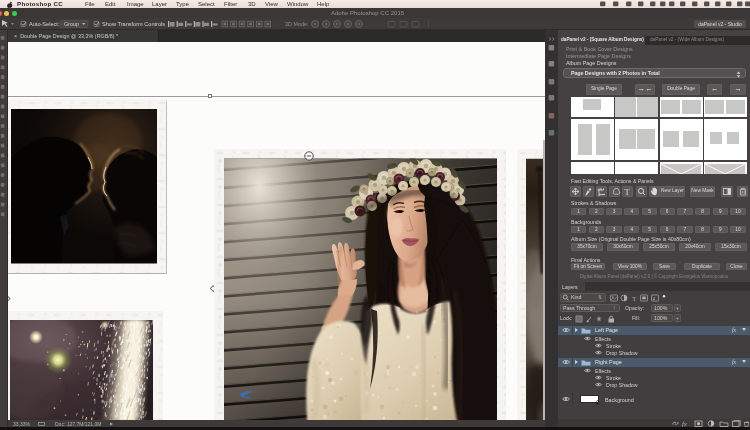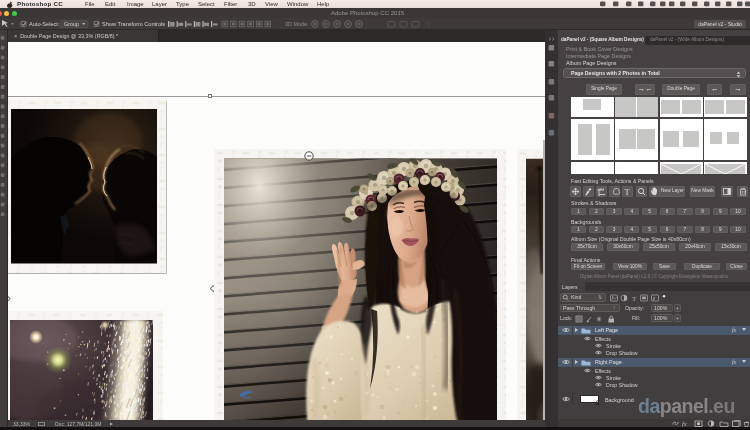--- a/index.html
+++ b/index.html
@@ -1518,21 +1518,20 @@
           <path d="M0.5 3 C2 1 6 1 7.5 3 C6 5 2 5 0.5 3 Z" fill="none" stroke="#c5c3c3" stroke-width="0.9"></path>
           <circle cx="4" cy="3" r="1.1" fill="#c5c3c3"></circle>
         </svg>
 <div class="abs" style="left:13.5px;top:111px;width:0.7px;height:11px;background:#353233;"></div>
 <div class="abs" style="left:22px;top:112.5px;width:19px;height:8.5px;background:#fff;border:0.5px solid #2a2828;"></div>
 <svg class="abs" style="left:37px;top:117.5px;" width="5" height="5" viewBox="0 0 5 5">
           <rect x="0.8" y="2" width="3.4" height="2.6" fill="#2a2828"></rect>
           <path d="M1.6 2 v-0.6 a0.9 0.9 0 0 1 1.8 0 v0.6" fill="none" stroke="#2a2828" stroke-width="0.6"></path>
         </svg>
 <div class="abs" style="left:47px;top:114.7px;font-size:5.4px;color:#d6d4d4;">Background</div>
-<div class="abs" style="left:80px;top:112.5px;font-size:19.5px;font-weight:bold;letter-spacing:-0.5px;"><span style="color:rgba(118,140,160,0.85);">da</span><span style="color:rgba(160,158,156,0.75);">panel</span><span style="color:rgba(150,148,146,0.68);">.eu</span></div>
 <div class="abs" style="left:0;top:137px;width:192px;height:8px;background:#3b3838;"></div>
 <svg class="abs" style="left:113px;top:137.5px;" width="79 " height="7" viewBox="0 0 79 7">
 <path d="M2 4.5 a1.8 1.8 0 0 1 3 -1.8 M7 2 a1.8 1.8 0 0 1 -3 1.8" stroke="#bdbaba" stroke-width="0.8" fill="none"></path>
 <text x="11" y="6" font-size="6.5" fill="#bdbaba" font-family="Liberation Serif" font-style="italic">fx</text>
 <rect x="24" y="1" width="7" height="5.5" fill="none" stroke="#bdbaba" stroke-width="0.8"></rect>
           <circle cx="27.5" cy="3.7" r="1.6" fill="#bdbaba"></circle>
 <circle cx="40" cy="3.5" r="2.8" fill="none" stroke="#bdbaba" stroke-width="0.8"></circle>
           <path d="M40 0.7 a2.8 2.8 0 0 1 0 5.6 z" fill="#bdbaba"></path>
 <path d="M49 2 h2.5 l1 1 h4.5 v3.5 h-8 z" fill="none" stroke="#bdbaba" stroke-width="0.8"></path>
 <rect x="61.5" y="1.2" width="6.5" height="5.3" fill="none" stroke="#bdbaba" stroke-width="0.8"></rect>

